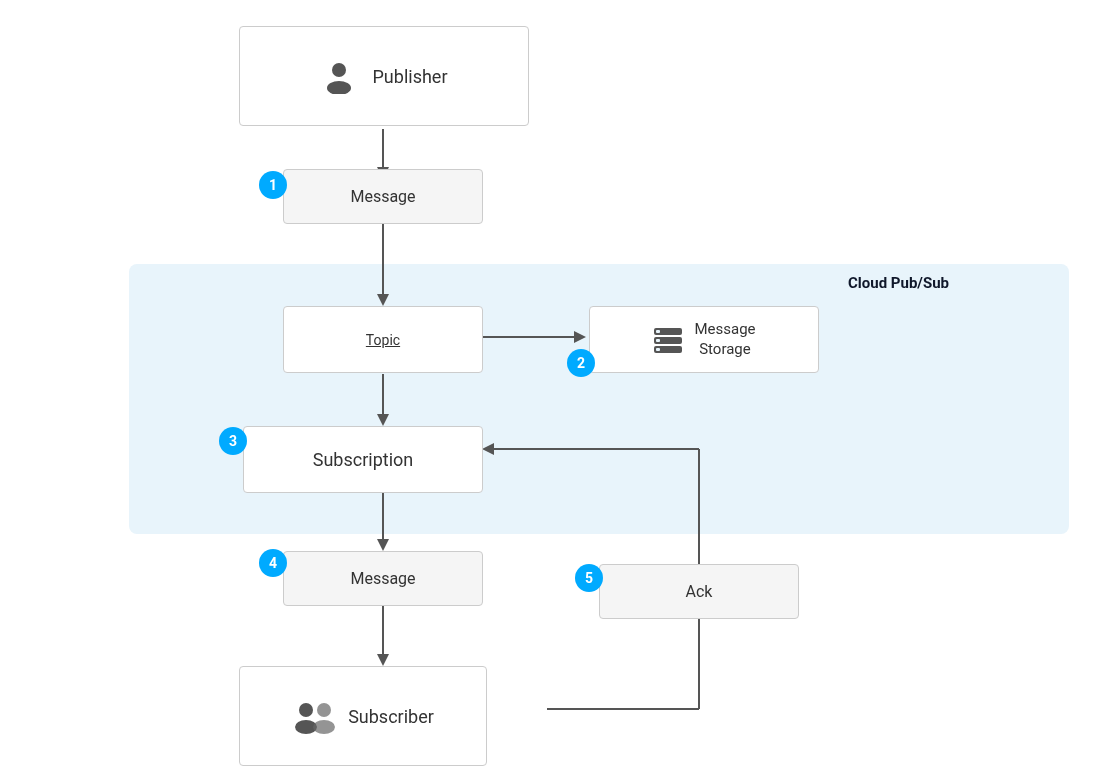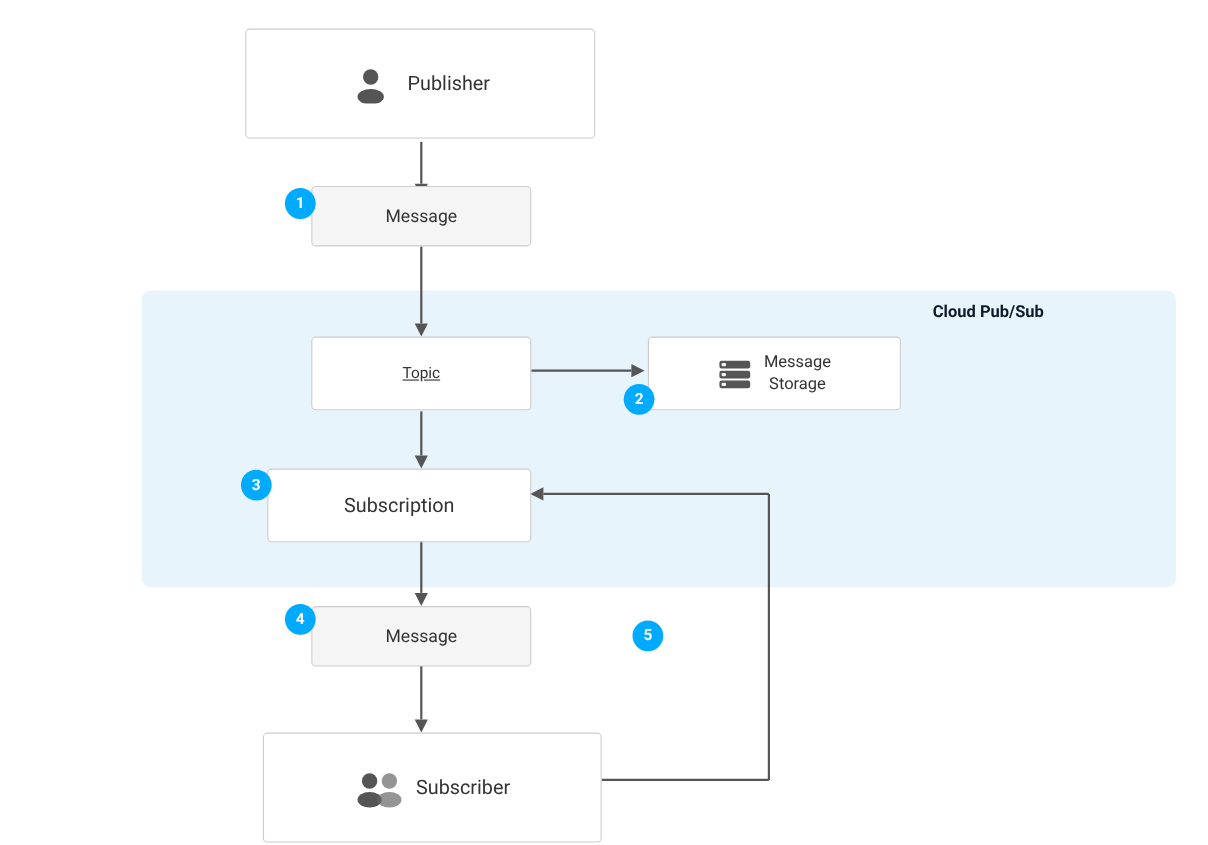--- a/index.html
+++ b/index.html
@@ -112,21 +112,21 @@
     <polygon points="364,657 358,645 370,645" fill="#555"></polygon>
 
     <line x1="528" y1="700" x2="680" y2="700" stroke="#555" stroke-width="2"></line>
 
     <line x1="680" y1="700" x2="680" y2="440" stroke="#555" stroke-width="2"></line>
 
     <line x1="680" y1="440" x2="475" y2="440" stroke="#555" stroke-width="2"></line>
     <polygon points="463,440 475,434 475,446" fill="#555"></polygon>
   </svg>
 
-  <div class="box white-bg" style="left:204px; top:17px; width:318px; height:100px;gap:16px;">
+  <div class="box white-bg" style="left:220px; top:17px; width:290px; height:100px;gap:16px;">
     <span class="person-icon">
       <svg width="36" height="36" viewBox="0 0 36 36">
         <circle cx="18" cy="12" r="7" fill="#555"></circle>
         <ellipse cx="18" cy="30" rx="12" ry="7" fill="#555"></ellipse>
       </svg>
     </span>
     <span style="font-size:18px;">Publisher</span>
   </div>
 
   <div class="badge" style="left:240px; top:162px;">
@@ -172,22 +172,25 @@
   </div>
 
   <div class="box" style="left:264px; top:542px; width:200px; height:55px;">
     <span style="font-size:16px;">Message</span>
   </div>
 
   <div class="badge" style="left:556px; top:555px;">
     <span>5</span>
   </div>
 
-
-  <div class="box white-bg" style="left:220px; top:657px; width:308px; height:100px;">
+  <div class="box" style="left:580px; top:555px; width:200px; height:55px;">
+    <span style="font-size:16px;">Ack</span>
+  </div>
+
+  <div class="box white-bg" style="left:220px; top:657px; width:248px; height:100px;">
     <span class="group-icon">
       <svg width="46" height="38" viewBox="0 0 46 38">
         <circle cx="14" cy="13" r="7" fill="#555"></circle>
         <ellipse cx="14" cy="30" rx="11" ry="7" fill="#555"></ellipse>
         <circle cx="32" cy="13" r="7" fill="#666" opacity="0.7"></circle>
         <ellipse cx="32" cy="30" rx="11" ry="7" fill="#666" opacity="0.7"></ellipse>
       </svg>
     </span>
     <span style="font-size:18px;">Subscriber</span>
   </div>

